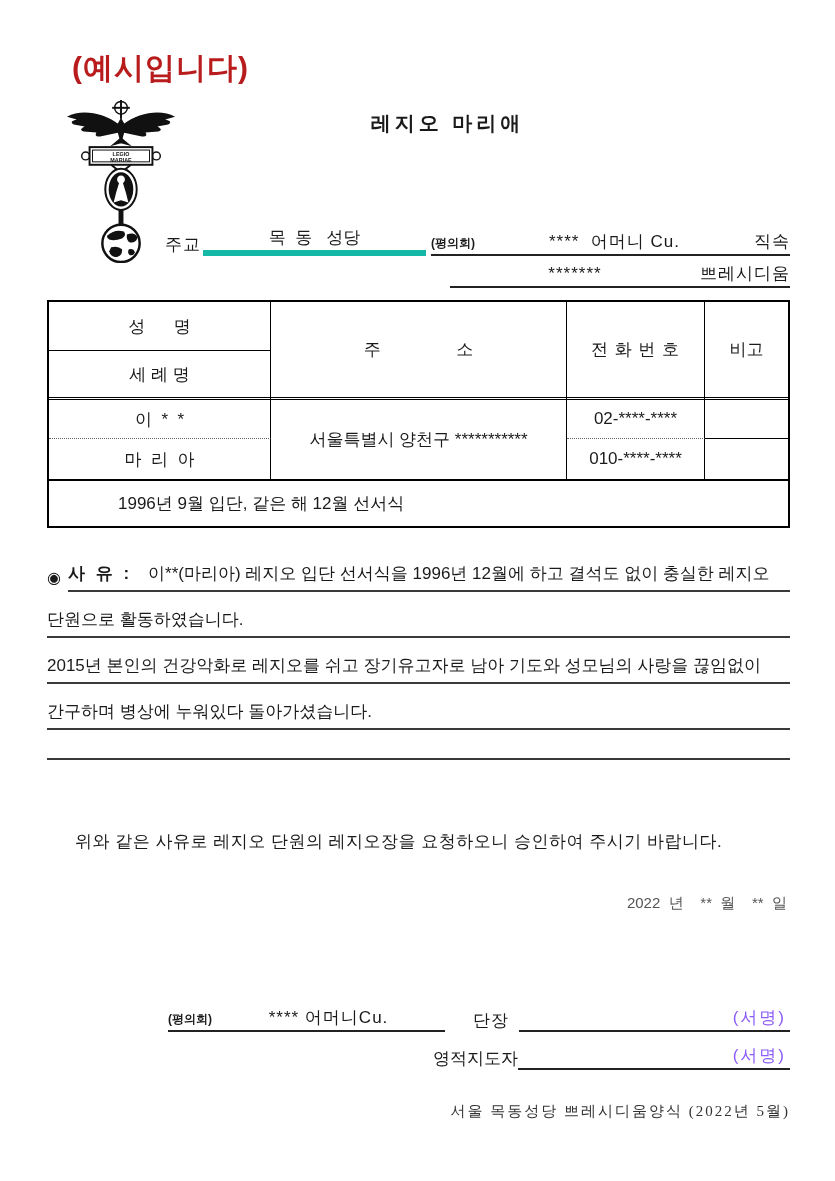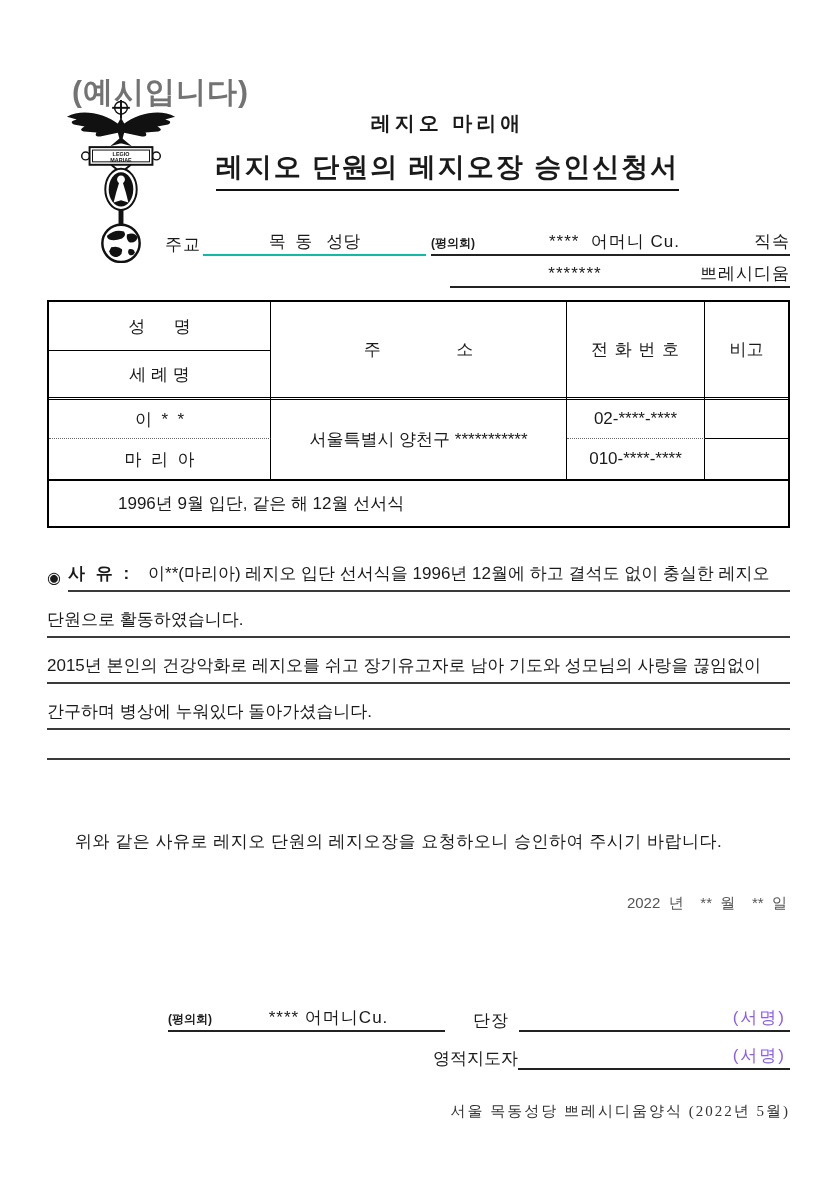--- a/index.html
+++ b/index.html
@@ -7,42 +7,42 @@
   body {
     position:relative; width:835px; height:1181px;
     font-family:"Liberation Sans","DejaVu Sans",sans-serif;
     color:#1a1a1a; overflow:hidden;
   }
   .pre { white-space:pre; }
 
   
   .notice {
     position:absolute; left:72px; top:48px;
-    font-size:30px; font-weight:bold; color:#737373; letter-spacing:1px;margin-top:24px;
+    font-size:30px; font-weight:bold; color:#b91c1c; letter-spacing:1px;
   }
 
   
   .logo { position:absolute; left:62px; top:98px; width:118px; height:165px; }
 
   
   .brand { position:absolute; left:180px; width:535px; top:110px; text-align:center; }
   .org-name { font-size:20px; font-weight:bold; letter-spacing:4px; }
   .doc-title {
     display:inline-block; margin-top:12px;
     font-size:27px; font-weight:bold; letter-spacing:2px;
     border-bottom:2px solid #111; padding-bottom:4px;
   }
 
   
   .form-top { position:absolute; left:47px; right:45px; top:229px; font-size:17px; }
   .ft-row { display:flex; align-items:flex-end; height:27px; }
   .ft-row2 { margin-top:5px; justify-content:flex-end; }
   .lbl-bishop { margin-left:118px; letter-spacing:1px; }
   .fld-parish {
-    width:223px; margin-left:2px; border-bottom:2px solid #14b8a6;
+    width:223px; margin-left:2px; border-bottom:6px solid #14b8a6;
     text-align:center; padding-bottom:1px;
   }
   .grp { border-bottom:2px solid #222; display:flex; align-items:baseline; padding-bottom:1px; }
   .grp-council { flex:1; margin-left:5px; }
   .grp-praes { width:340px; }
   .small-bold { font-size:12px; font-weight:bold; }
   .grp-val { flex:1; text-align:center; letter-spacing:1px; }
   .grp-lbl { letter-spacing:1px; }
 
   
@@ -144,21 +144,20 @@
   <rect x="57.5" y="114" width="5" height="18" fill="#111"></rect>
   <circle cx="60" cy="148" r="19" fill="#fff" stroke="#111" stroke-width="2.5"></circle>
   <path fill="#111" d="M46 140 q8 -7 17 -4 q3 4 -2 7 q-8 3 -13 1 q-3 -2 -2 -4 z"></path>
   <path fill="#111" d="M66 139 q8 -3 11 3 q-2 6 -8 5 q-4 -2 -3 -8 z"></path>
   <path fill="#111" d="M50 152 q7 -2 11 2 q1 6 -5 8 q-7 0 -8 -6 z"></path>
   <path fill="#111" d="M68 154 q5 -1 6 3 q-1 4 -5 3 q-3 -2 -1 -6 z"></path>
 </svg>
 
 <div class="brand">
   <div class="org-name">레지오 마리애</div>
-  <div><span class="doc-title">레지오 단원의 레지오장 승인신청서</span></div>
 </div>
 
 <div class="form-top">
   <div class="ft-row">
     <span class="lbl-bishop">주교</span>
     <span class="fld-parish pre">목  동   성당</span>
     <span class="grp grp-council">
       <span class="small-bold">(평의회)</span>
       <span class="grp-val pre">****  어머니 Cu.</span>
       <span class="grp-lbl">직속</span>

